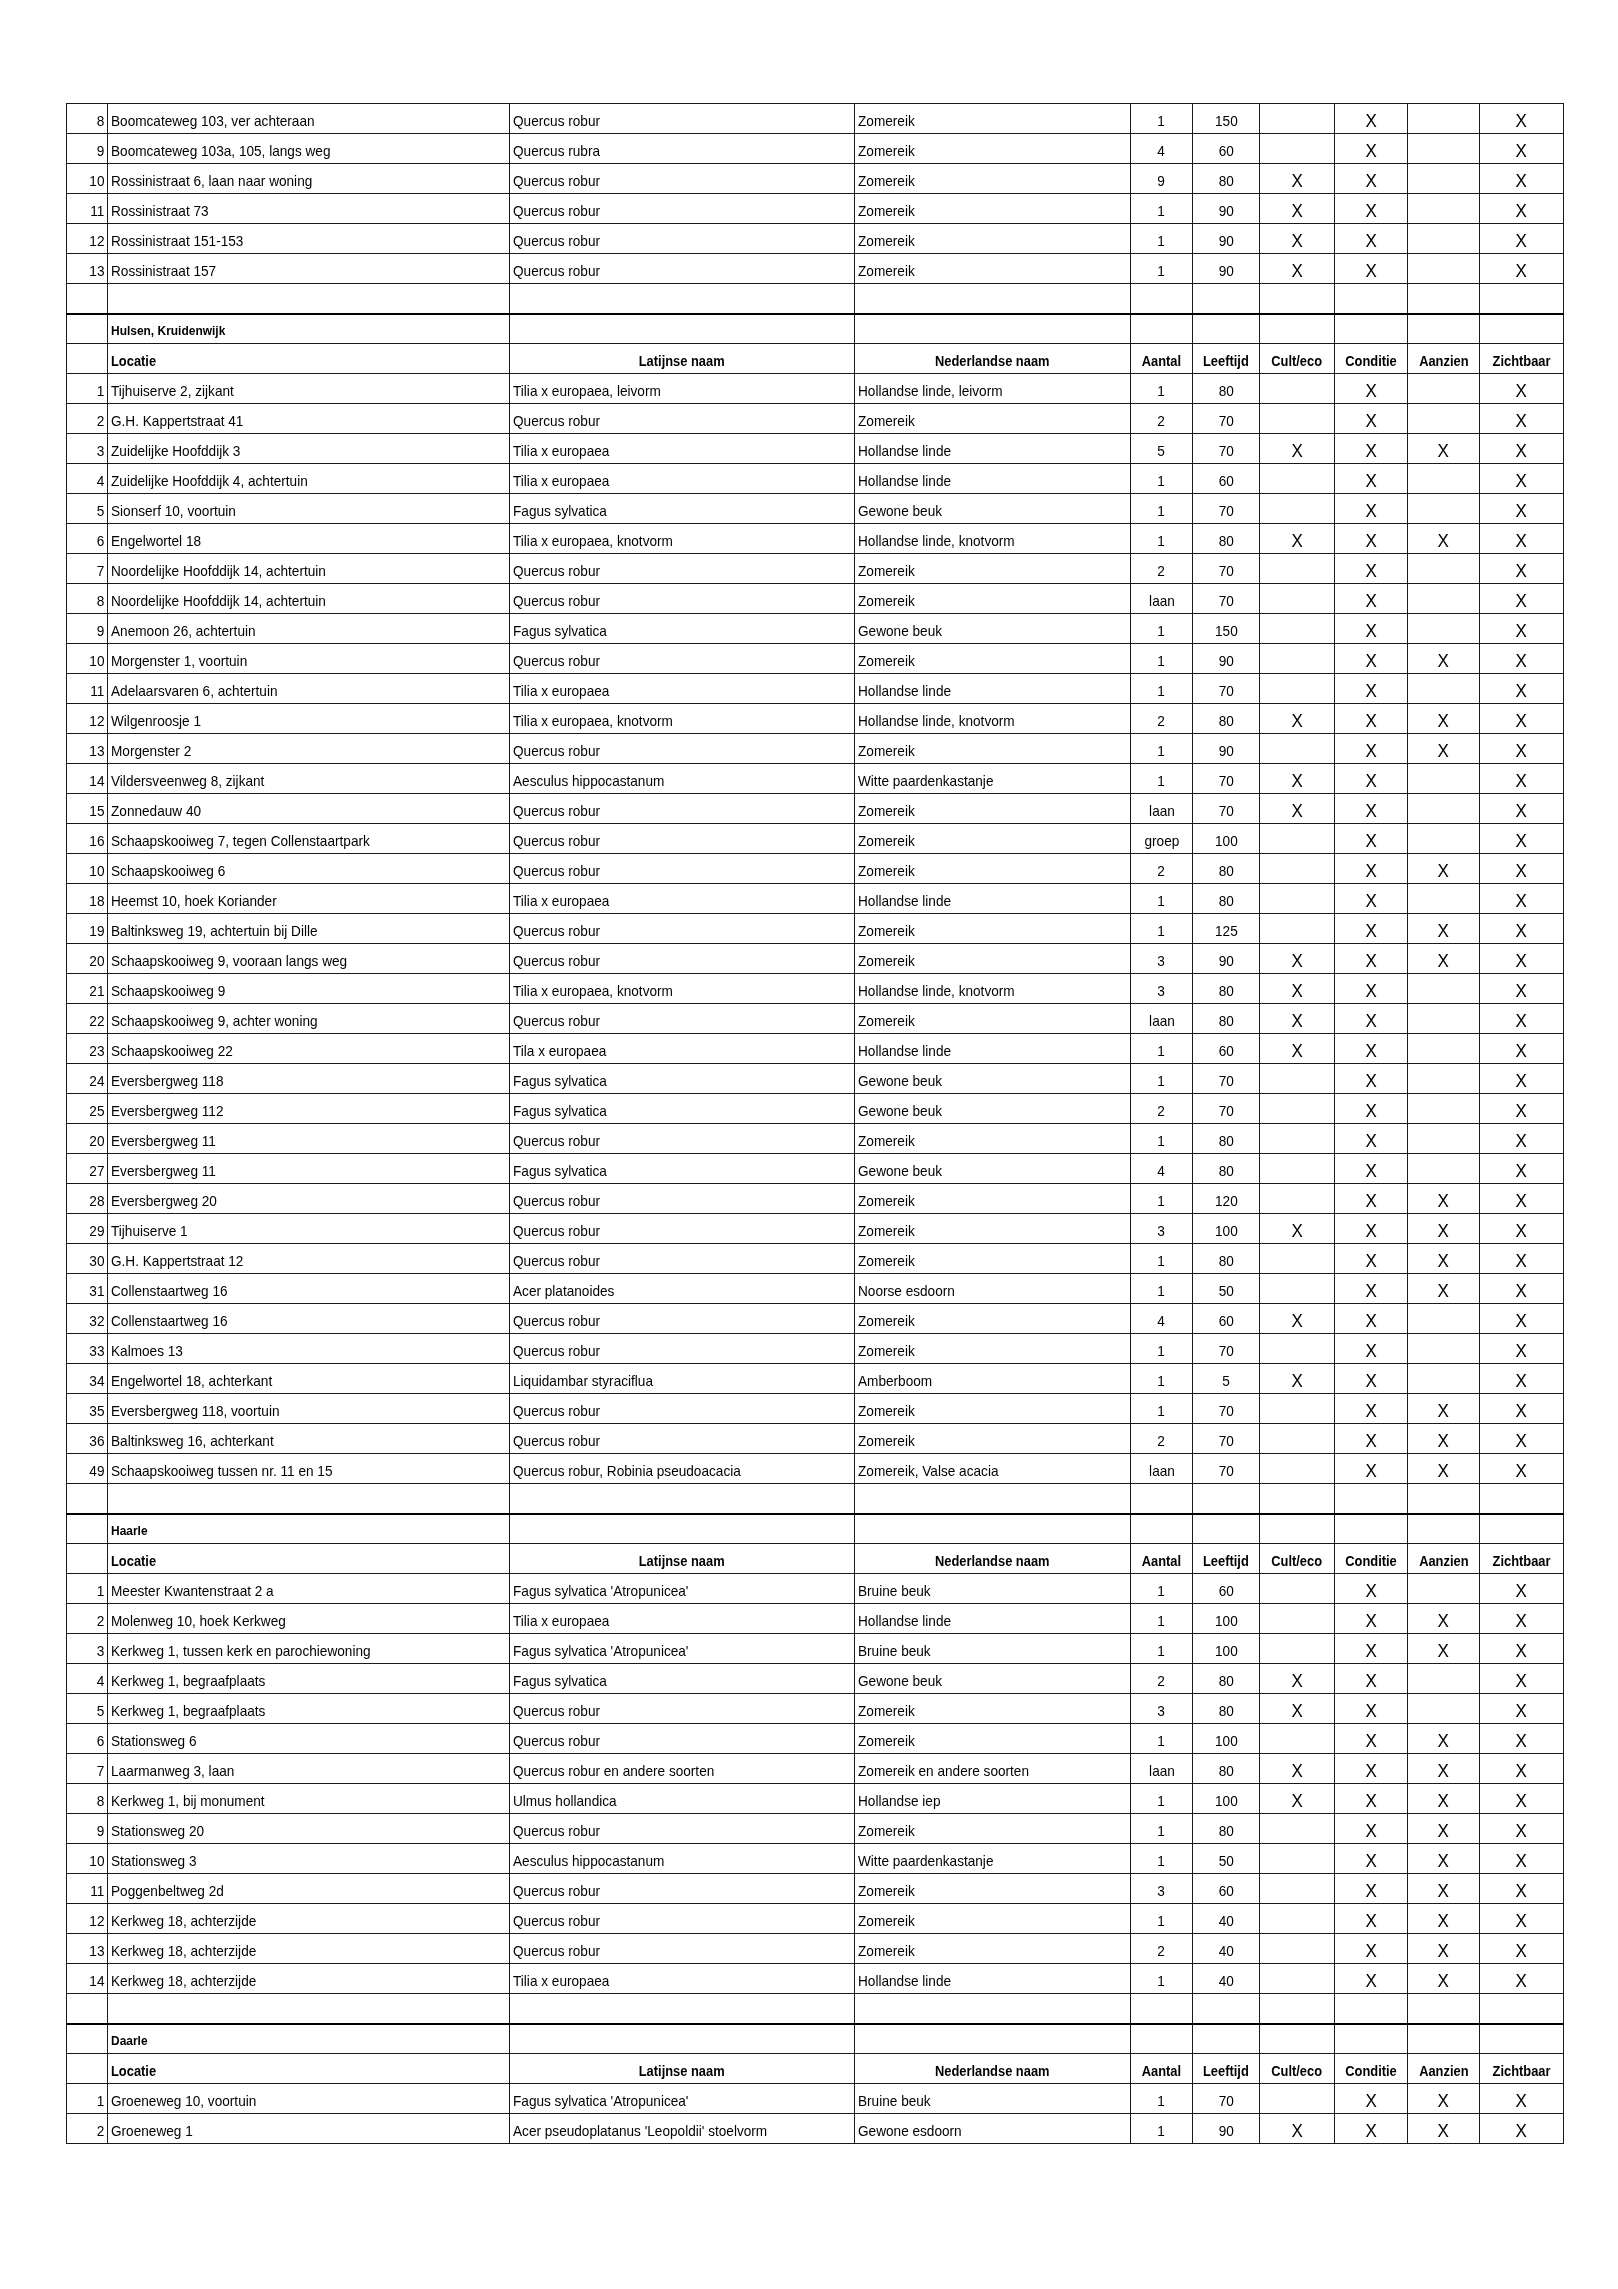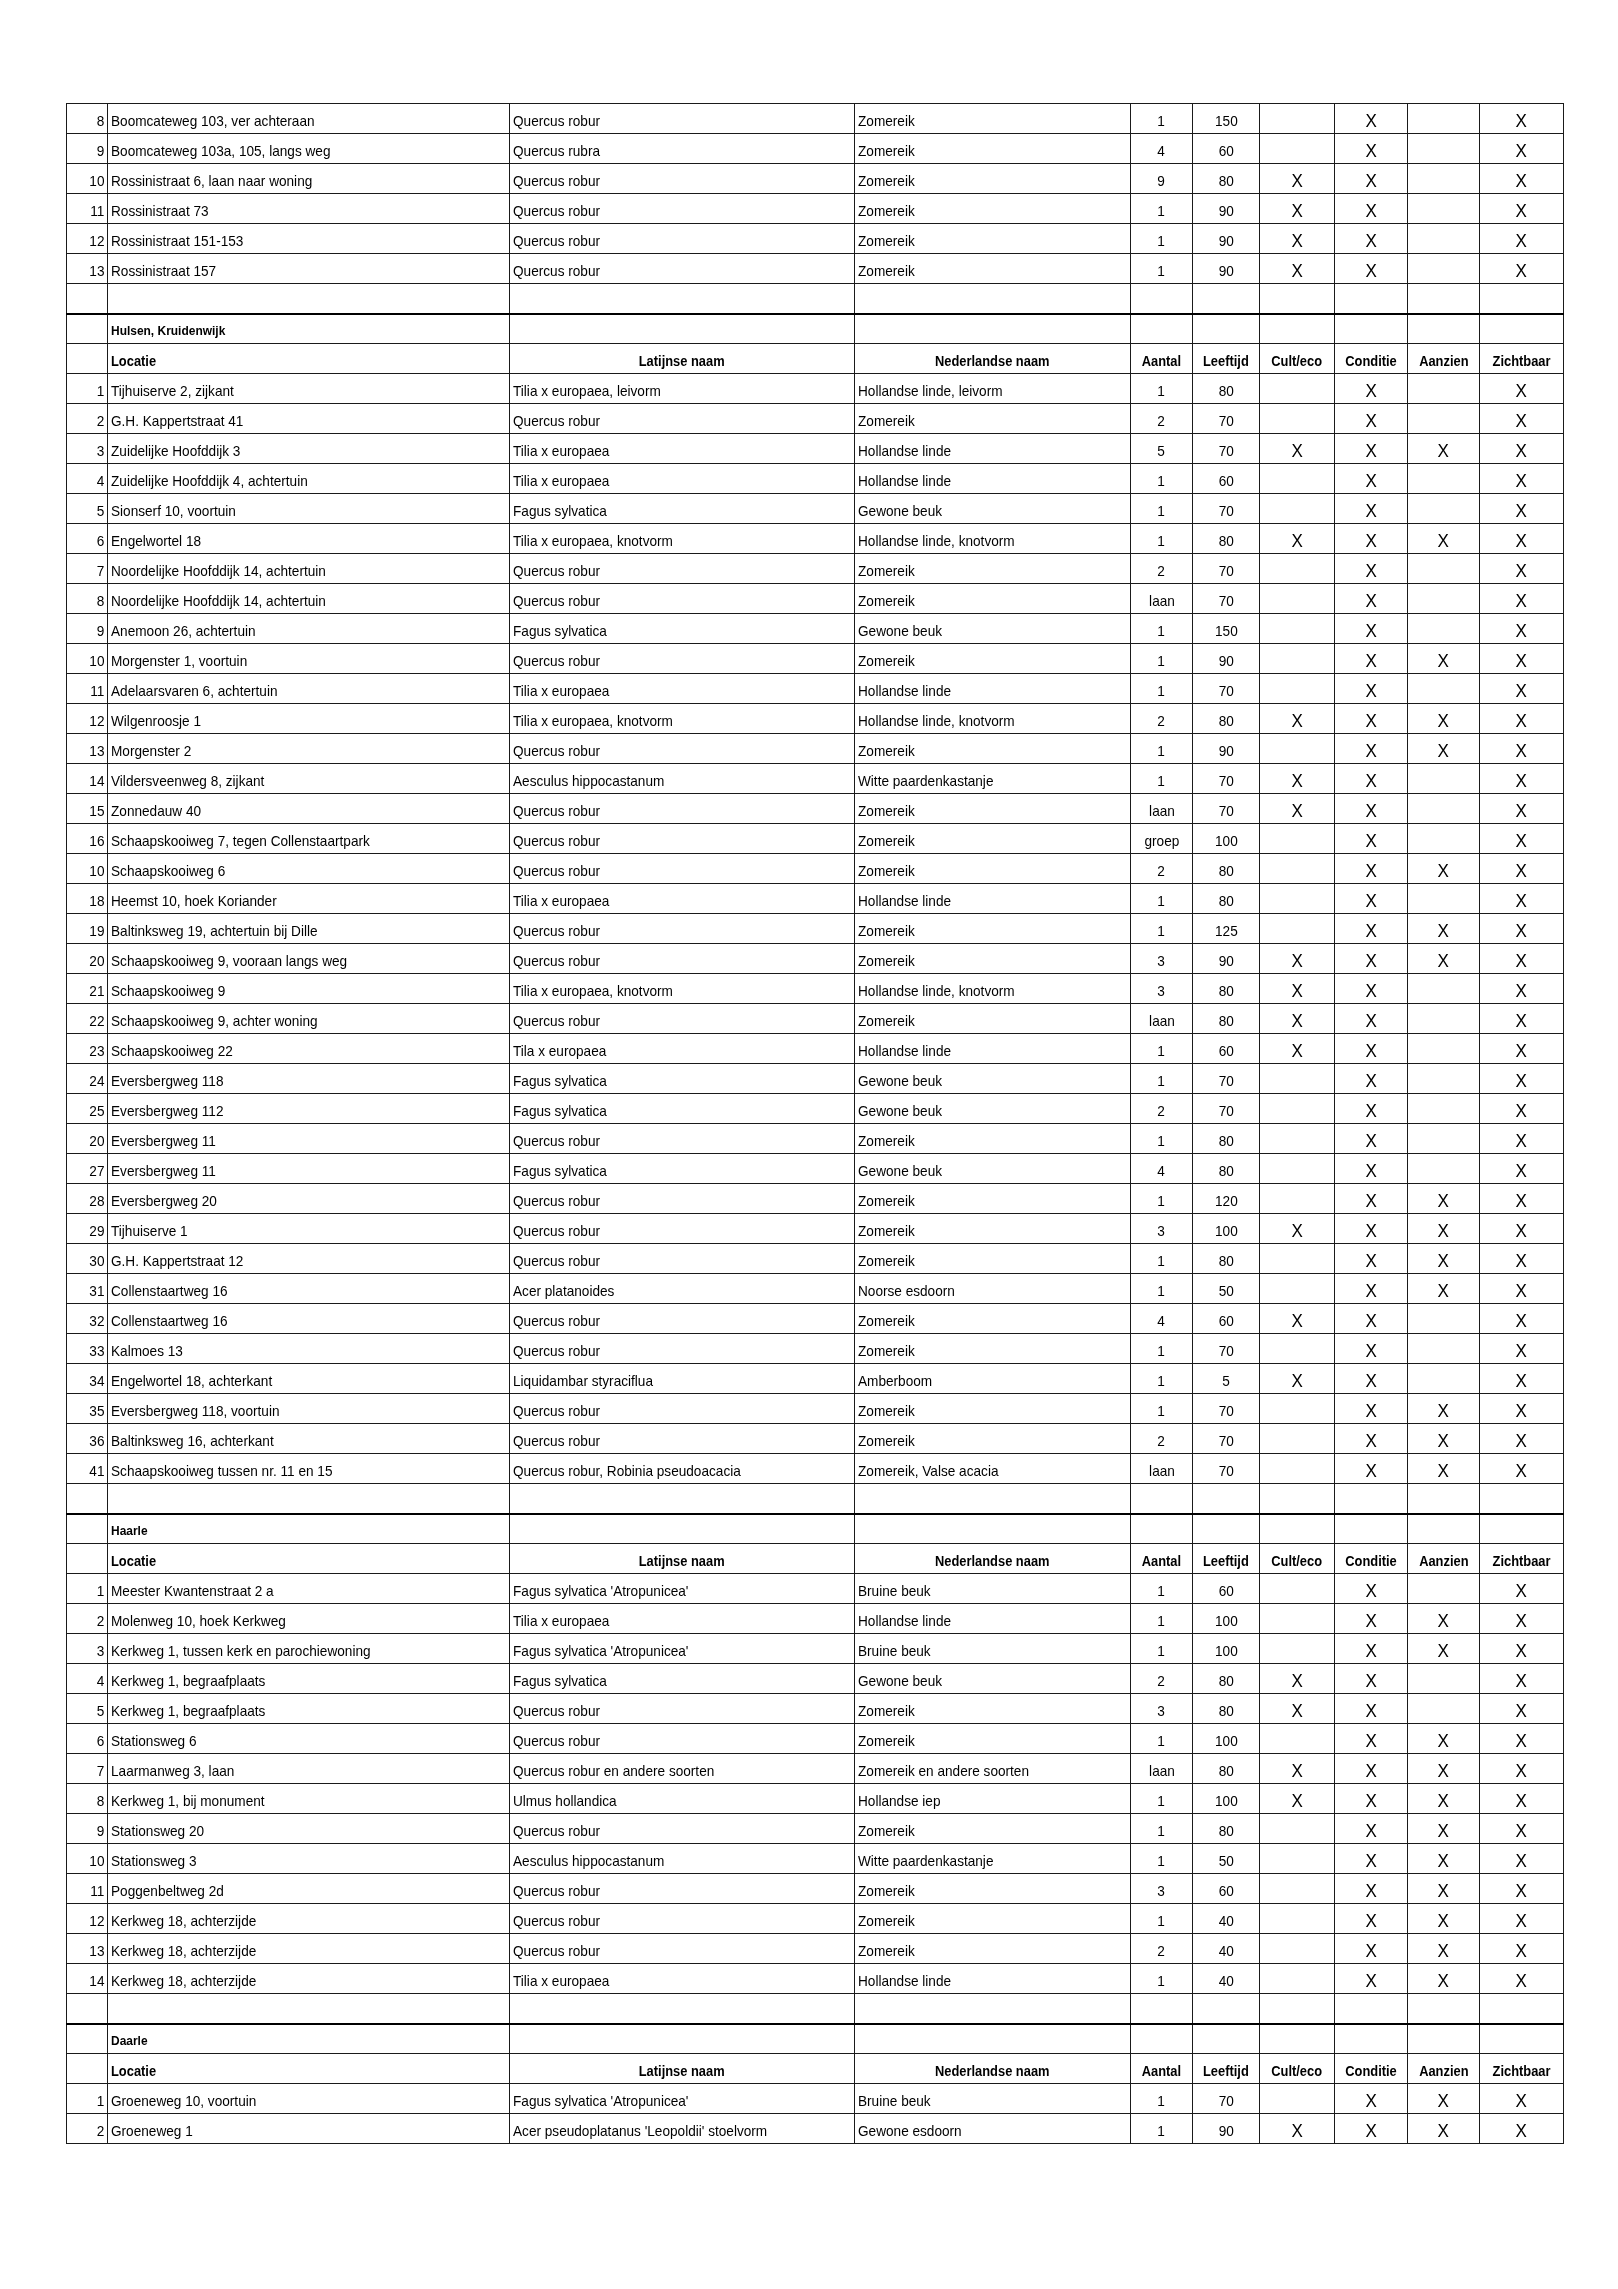--- a/index.html
+++ b/index.html
@@ -578,21 +578,21 @@
         <td class=""><span class="txt">Quercus robur</span></td>
         <td class=""><span class="txt">Zomereik</span></td>
         <td class="c-center"><span class="txt">2</span></td>
         <td class="c-center"><span class="txt">70</span></td>
         <td class="c-x"></td>
         <td class="c-x"><span class="txt">X</span></td>
         <td class="c-x"><span class="txt">X</span></td>
         <td class="c-x"><span class="txt">X</span></td>
       </tr>
       <tr>
-        <td class="c-num"><span class="txt">41</span></td>
+        <td class="c-num"><span class="txt">49</span></td>
         <td class=""><span class="txt">Schaapskooiweg tussen nr. 11 en 15</span></td>
         <td class=""><span class="txt">Quercus robur, Robinia pseudoacacia</span></td>
         <td class=""><span class="txt">Zomereik, Valse acacia</span></td>
         <td class="c-center"><span class="txt">laan</span></td>
         <td class="c-center"><span class="txt">70</span></td>
         <td class="c-x"></td>
         <td class="c-x"><span class="txt">X</span></td>
         <td class="c-x"><span class="txt">X</span></td>
         <td class="c-x"><span class="txt">X</span></td>
       </tr>

